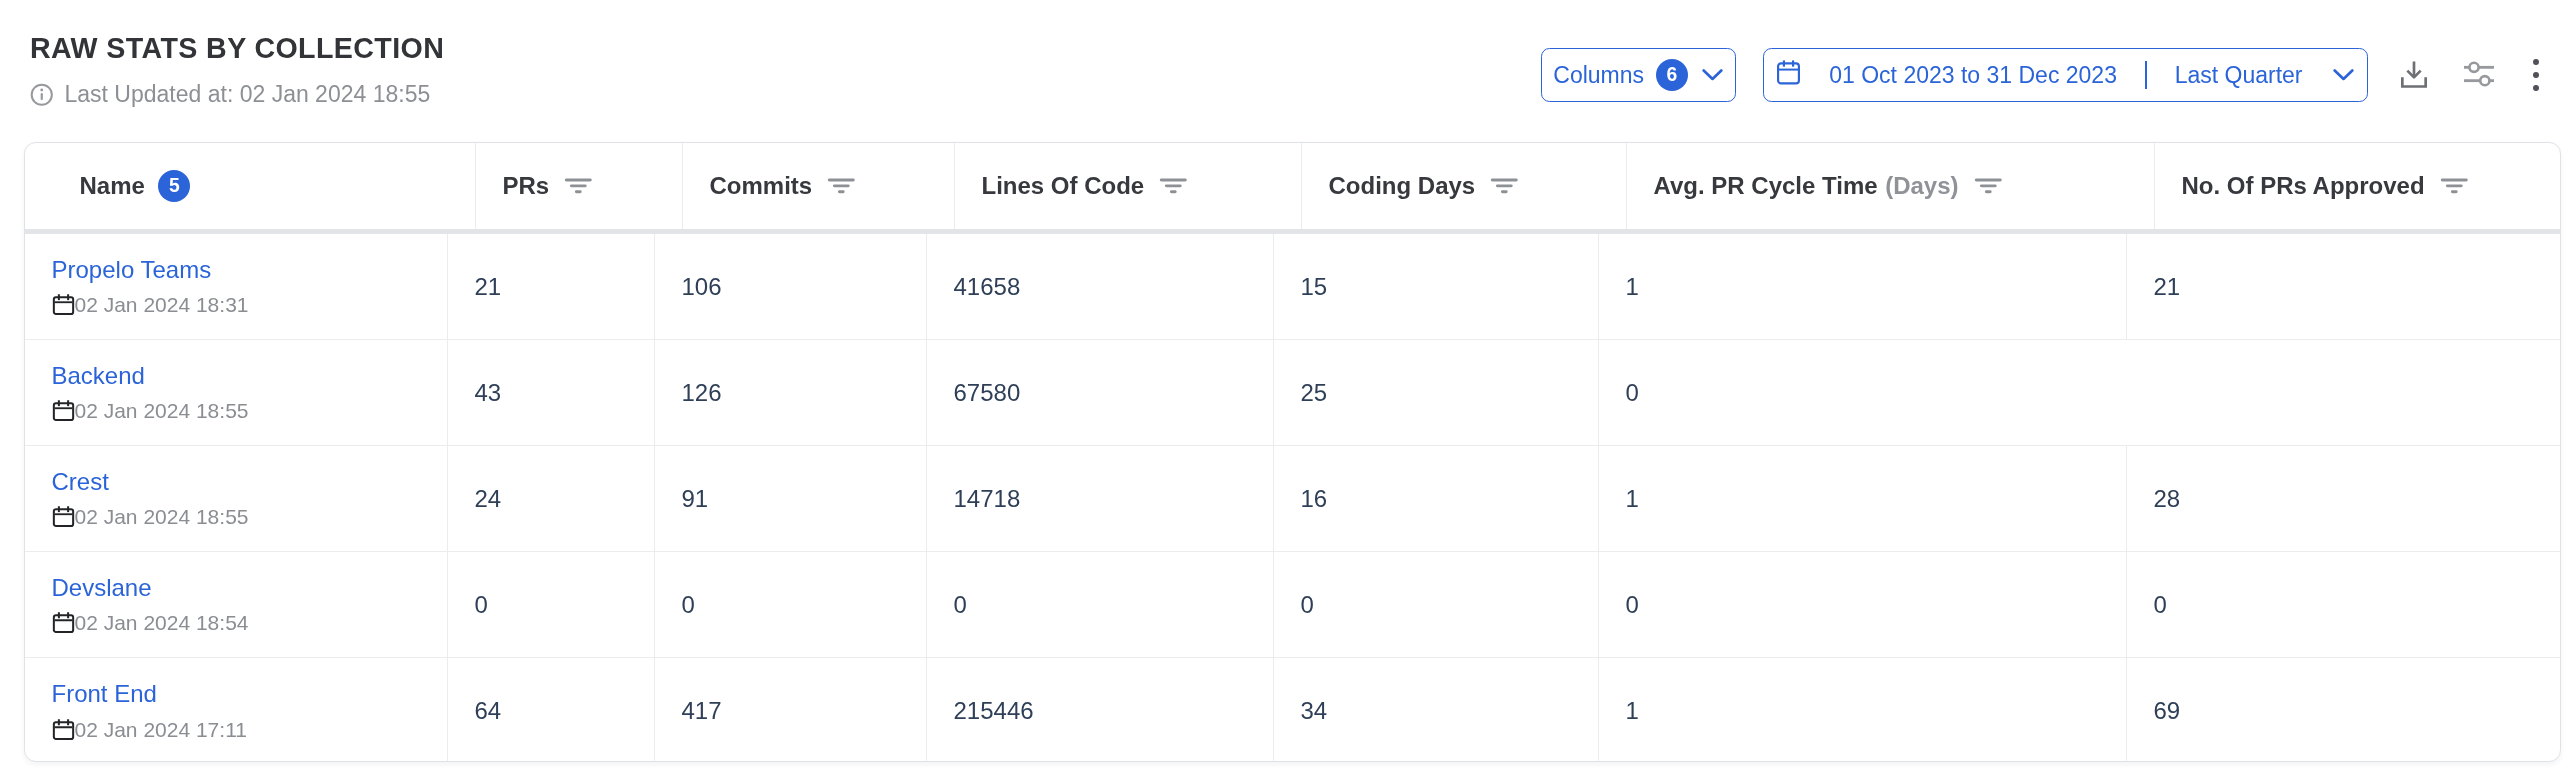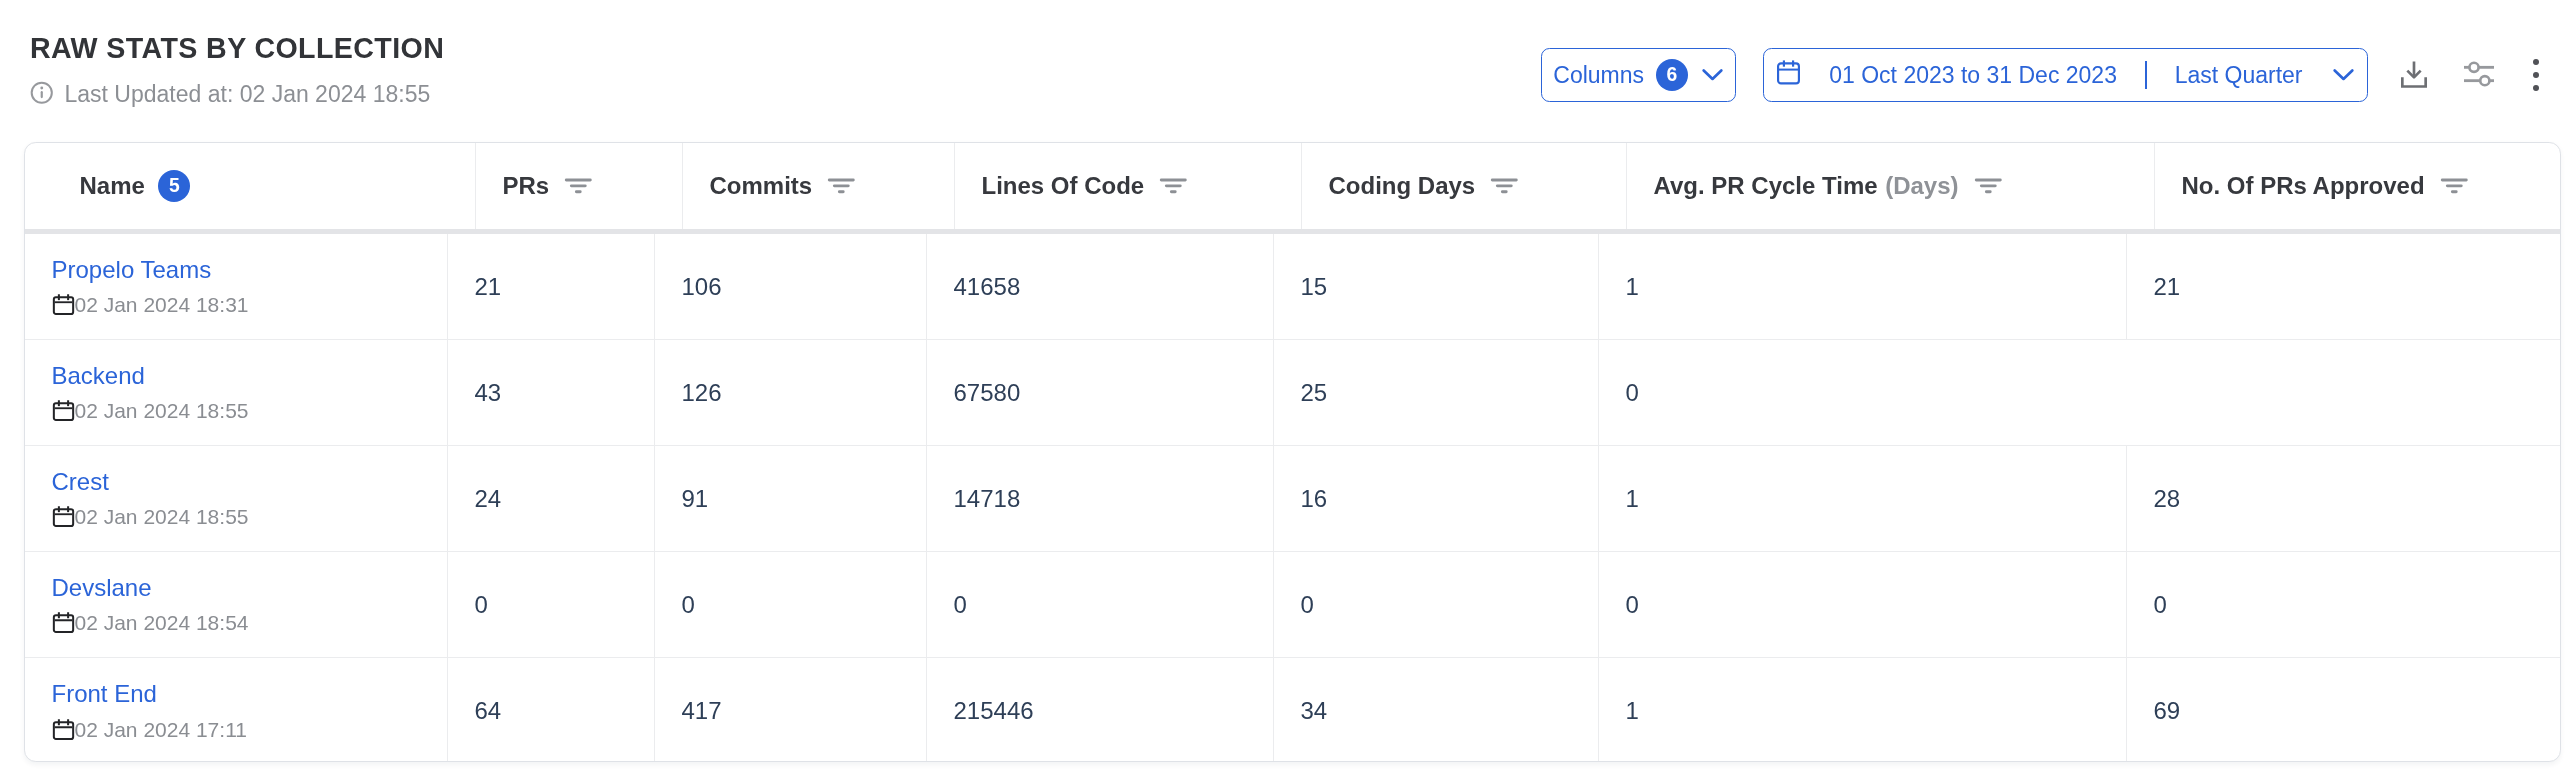--- a/index.html
+++ b/index.html
@@ -8,21 +8,21 @@
 
   .page { position:relative; width:2576px; height:701px; }
 
   
   .page-title {
     position:absolute; left:30px; top:32px;
     font-size:28.6px; font-weight:700; letter-spacing:0.4px; color:#323438;
   }
   .last-updated {
     position:absolute; left:30px; top:81px;
-    display:flex; align-items:flex-start; gap:11px;
+    display:flex; align-items:center; gap:11px;
     font-size:23px; color:#8c8f94;
   }
   .last-updated svg { display:block; }
 
   
   .toolbar {
     position:absolute; top:48px; right:30px;
     display:flex; align-items:center; gap:27px;
   }
   .btn {

